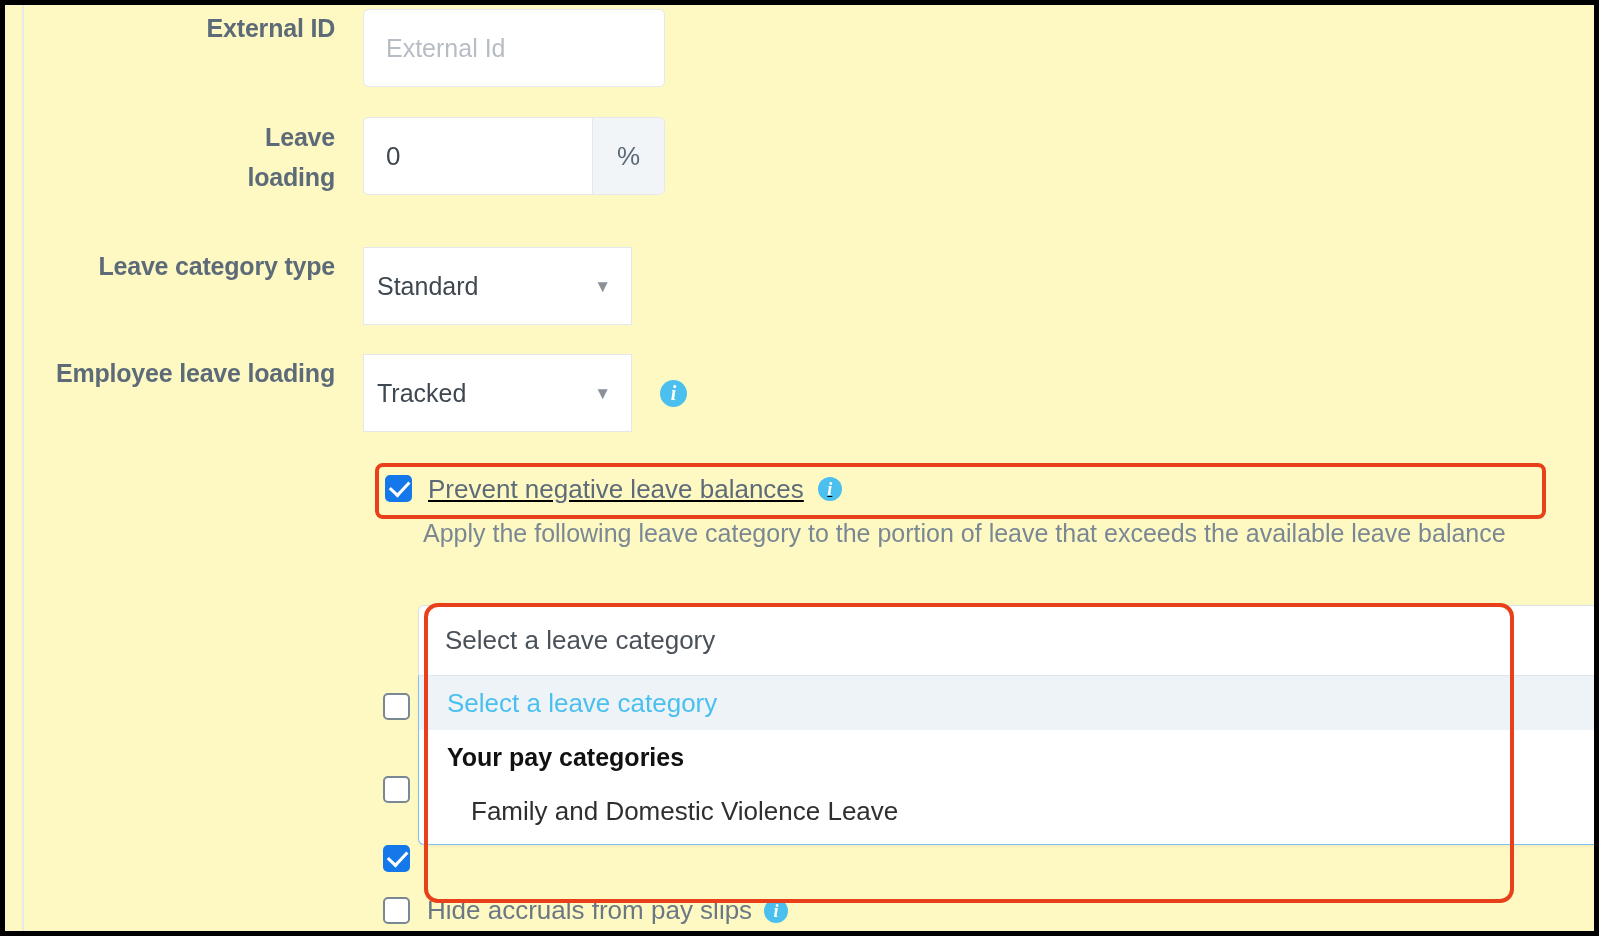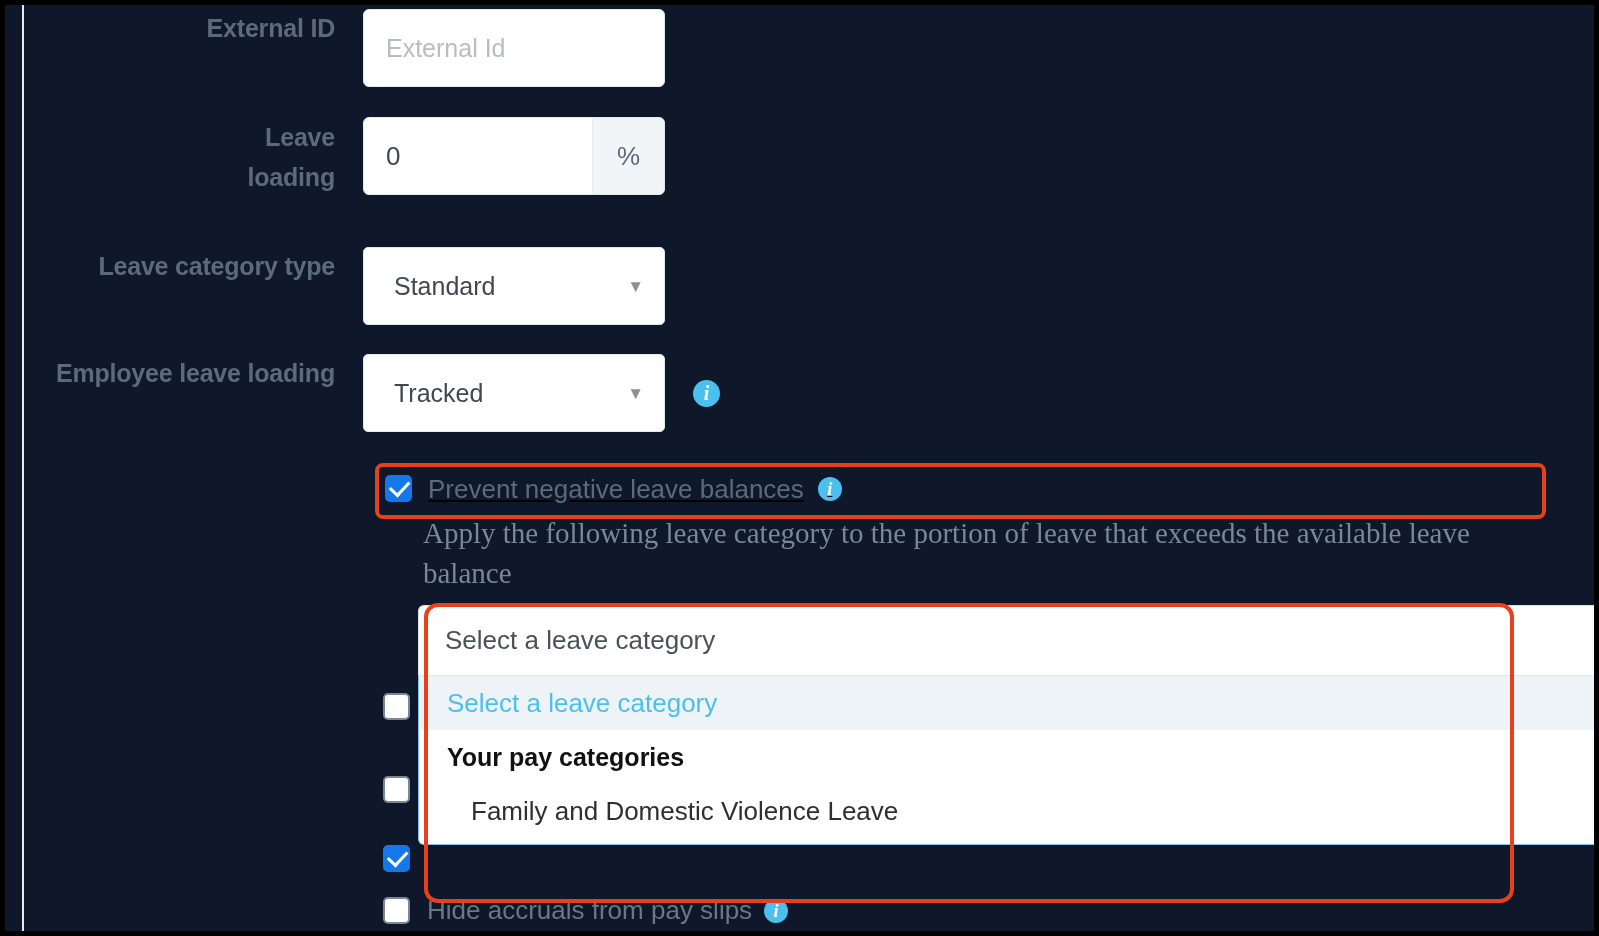--- a/index.html
+++ b/index.html
@@ -8,21 +8,21 @@
     width: 1599px;
     height: 936px;
     overflow: hidden;
     background: #000;
   }
 
   .screen {
     position: relative;
     width: 1599px;
     height: 936px;
-    background: #0f172a;
+    background: #fef9c3;
     border: 5px solid #000000;
     font-family: "Liberation Sans", sans-serif;
     overflow: hidden;
   }
 
   
   .left-rule {
     position: absolute;
     left: 17px;
     top: 0;
@@ -89,28 +89,28 @@
     background: #f2f5f8;
     border-left: 1px solid #e3e8ec;
     display: flex;
     align-items: center;
     justify-content: center;
     font-size: 26px;
     color: #5d6b79;
   }
 
   .select-box {
-    width: 302px;
+    width: 269px;
     height: 78px;
     border: 1px solid #e3e8ec;
-    border-radius: 5px;
+    border-radius: 0;
     background: #ffffff;
     display: flex;
     align-items: center;
-    padding: 0 30px;
+    padding: 0 13px;
     font-size: 25px;
     color: #3f4750;
     position: relative;
   }
   .select-box .caret {
     position: absolute;
     right: 20px;
     top: 50%;
     transform: translateY(-50%);
     color: #8a9199;
@@ -176,24 +176,23 @@
     display: flex;
     align-items: center;
     gap: 14px;
   }
 
   .pn-desc {
     position: absolute;
     left: 418px;
     top: 508px;
     width: 1090px;
-    font-size: 29px;
+    font-size: 25px;
     color: #7a8894;
     line-height: 40px;
-    font-family: Liberation Serif, serif;
   }
 
   
   .ghost-cb { position: absolute; left: 378px; }
 
   
   .bottom-row {
     position: absolute;
     left: 378px;
     top: 890px;

